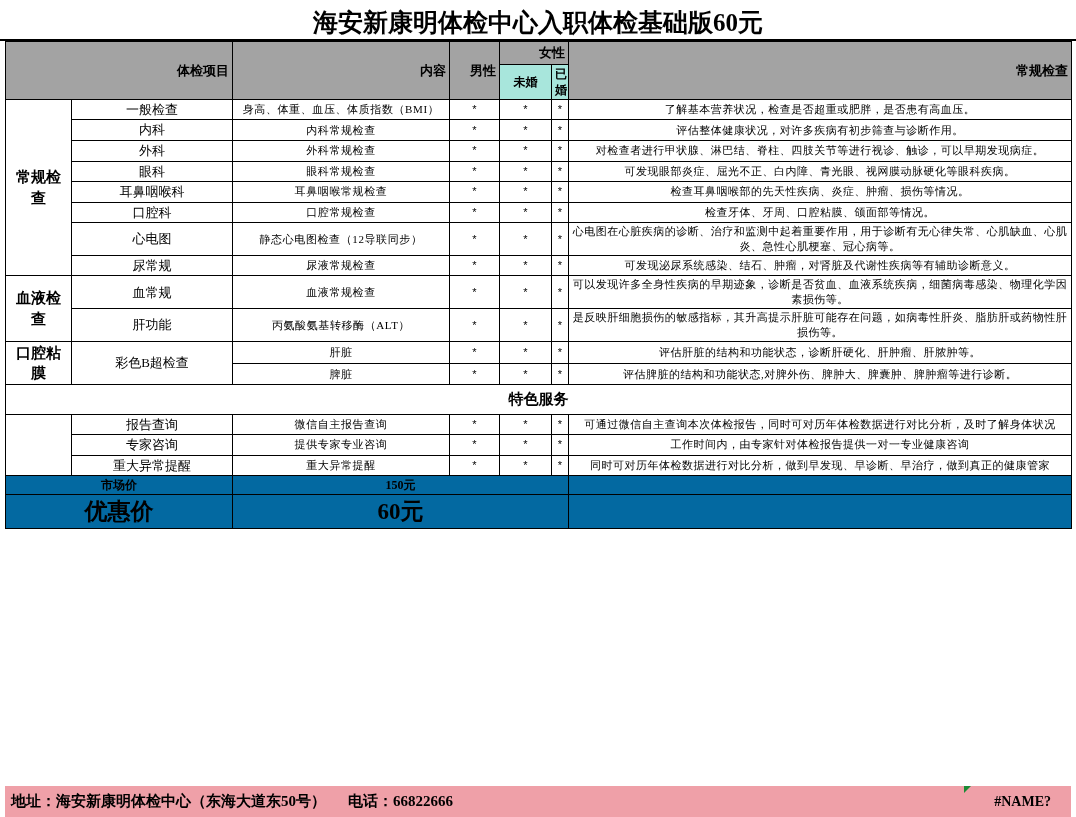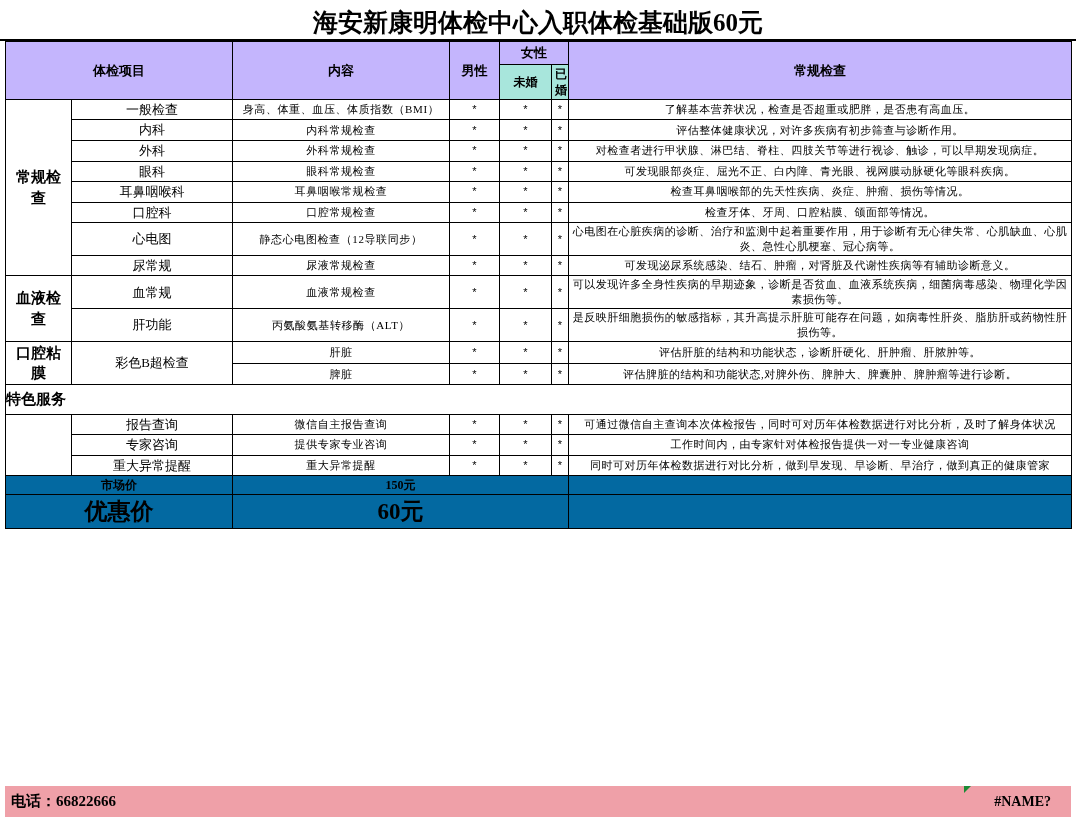--- a/index.html
+++ b/index.html
@@ -64,24 +64,25 @@
   col.c-cat   { width: 66px; }
   col.c-item  { width: 161px; }
   col.c-cont  { width: 217px; }
   col.c-male  { width: 50px; }
   col.c-unm   { width: 52px; }
   col.c-mar   { width: 17px; }
   col.c-mean  { width: 503px; }
 
   
   tr.head td {
-    background: #c4b5fd;
+    background: #a3a3a3;
     font-weight: bold;
     font-size: 13px;
     padding: 2px 3px;
+    text-align: right;
   }
   td.head-sub {
     background: #A8E6DC;
     font-weight: bold;
     font-size: 12px;
     padding: 1px 2px;
   }
 
   
   td.cat {
@@ -109,21 +110,21 @@
     padding-right: 3px;
     line-height: 1.5;
     border-radius: 7px;
   }
   td.blank-cat { }
 
   
   tr.special td {
     font-weight: bold;
     font-size: 15px;
-    text-align: left;
+    text-align: center;
     padding: 4px 0;
   }
 
   
   tr.price td {
     background: #0369a1;
     font-weight: bold;
   }
   td.price-label-market { font-size: 12px; }
   td.price-value-market { font-size: 12px; }
@@ -341,17 +342,18 @@
         <td class="price-value-promo" colspan="4">60元</td>
         <td></td>
       </tr>
 
     </tbody>
   </table>
 </div>
 
 <div class="footer">
   <div class="footer-left">
+    <span>地址：海安新康明体检中心（东海大道东50号）</span>
     <span>电话：66822666</span>
   </div>
   <div class="footer-right">#NAME?</div>
 </div>
 <div class="err-marker"></div>
 
 </body></html>

